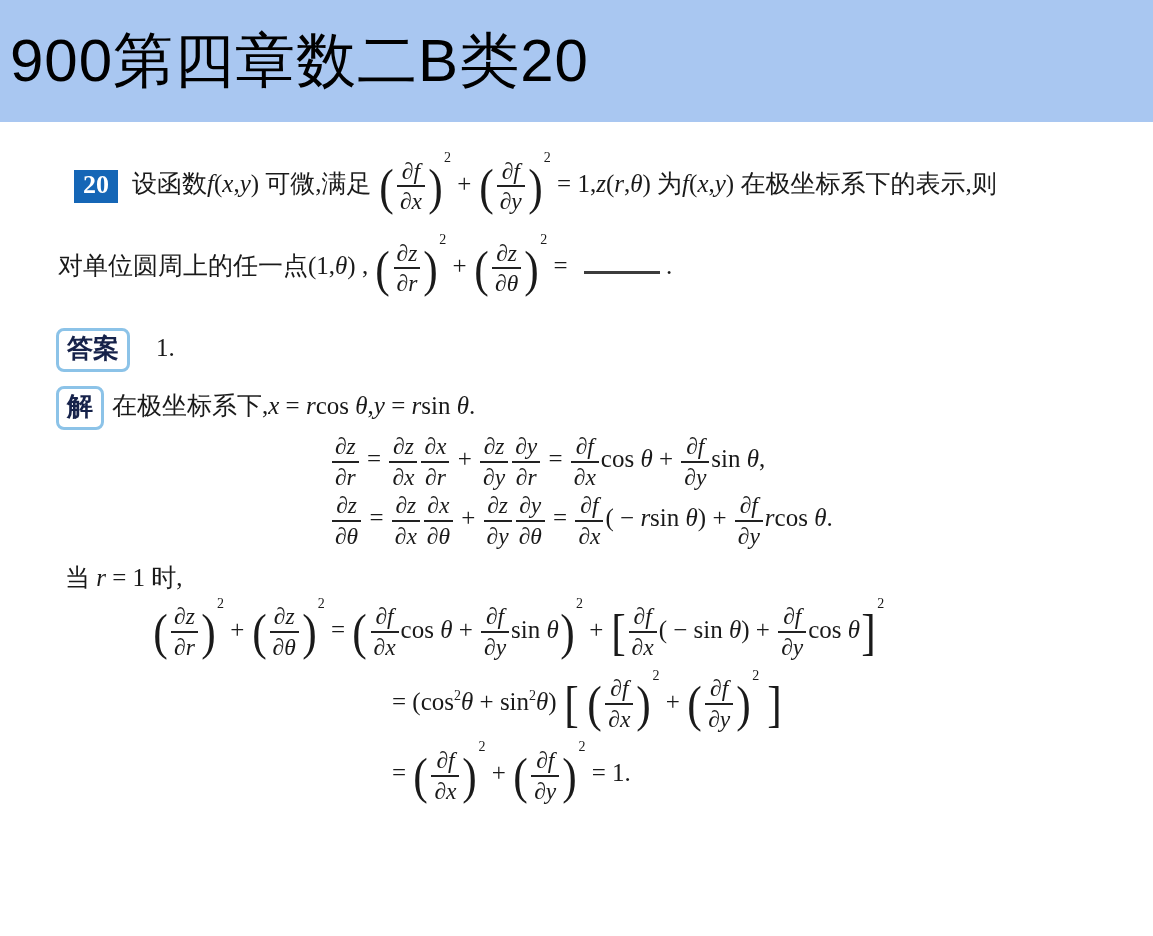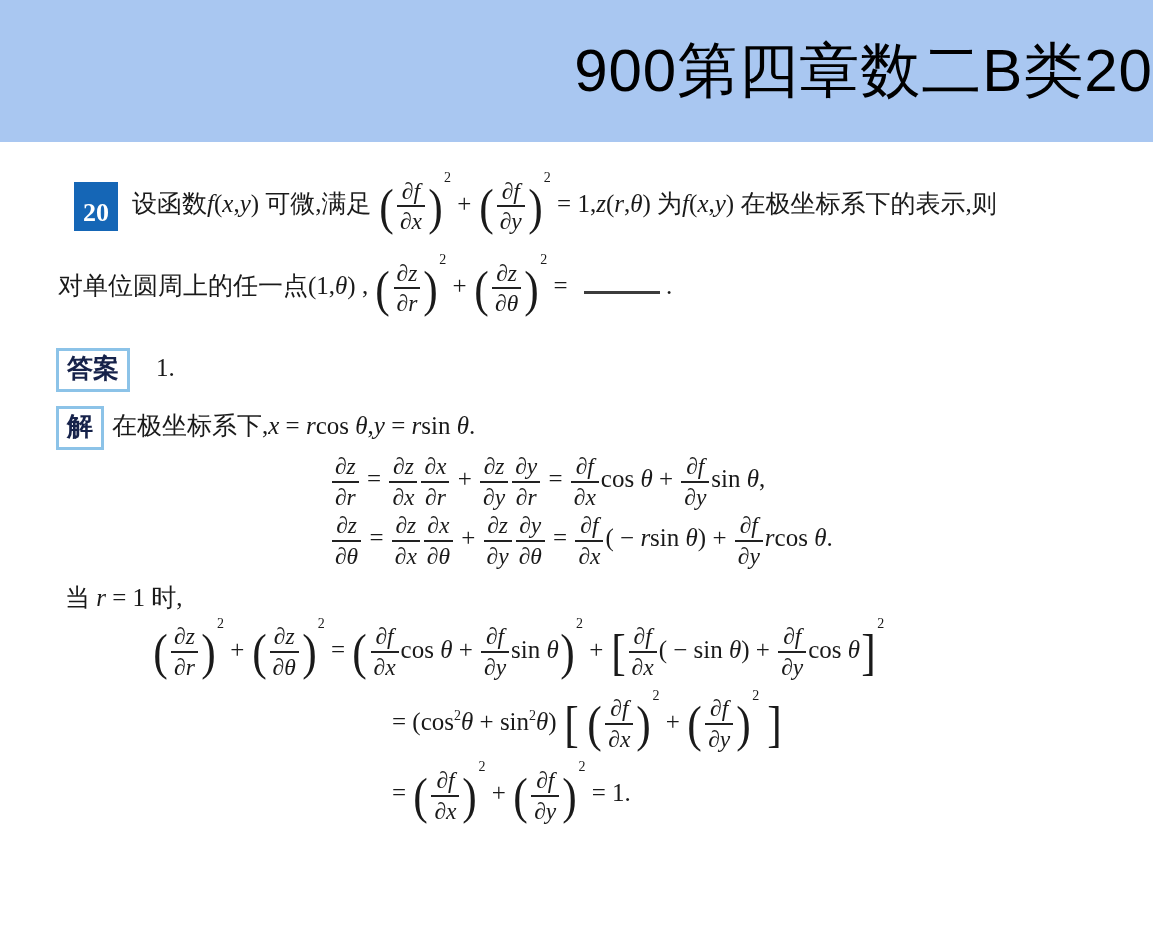--- a/index.html
+++ b/index.html
@@ -8,22 +8,22 @@
     --badge-border:#8cc3e8;
     --ink:#1a1a1a;
     --badge-ink:#16224a;
   }
   html,body{margin:0;padding:0}
   body{
     width:1153px;height:936px;background:#fff;overflow:hidden;
     font-family:"Liberation Serif","DejaVu Serif",serif;color:var(--ink);
   }
   .header{
-    background:var(--header-bg);height:142px;display:flex;align-items:center;
-    padding-left:26px;box-sizing:border-box;justify-content:flex-end;
+    background:var(--header-bg);height:122px;display:flex;align-items:center;
+    padding-left:10px;box-sizing:border-box;
   }
   .title{
     font-family:"Liberation Sans","DejaVu Sans",sans-serif;
     font-size:60px;color:#000;letter-spacing:1px;white-space:nowrap;
   }
   .content{padding:14px 30px 0 56px;font-size:25px}
   .mline{white-space:nowrap}
   .mi{font-style:italic}
   .mr{font-style:normal}
   .frac{
@@ -37,24 +37,24 @@
     transform:scaleX(.85);font-weight:400;
   }
   .bsup{font-size:14px;vertical-align:30px;font-style:normal}
   .ssup{font-size:14px;vertical-align:10px;font-style:normal}
   .blank{
     display:inline-block;width:76px;height:3px;border-bottom:3px solid #3c3c3c;
     margin:0 6px 0 10px;
   }
   .num-badge{
     display:inline-block;background:var(--badge-bg);color:#fff;font-weight:bold;
-    font-size:26px;padding:16px 9px 3px;margin-right:14px;vertical-align:middle;
+    font-size:26px;padding:0 9px 3px;margin-right:14px;vertical-align:middle;
   }
   .label-badge{
-    display:inline-block;border:3px solid var(--badge-border);border-radius:0;
+    display:inline-block;border:3px solid var(--badge-border);border-radius:8px;
     color:var(--badge-ink);font-weight:bold;font-size:26px;padding:0 8px 3px;
     background:#fff;vertical-align:middle;
     font-family:"Liberation Sans","DejaVu Sans",sans-serif;
   }
   .p1{margin:14px 0 0 18px}
   .p2{margin:18px 0 0 2px}
   .ans-row{margin-top:32px}
   .ans-val{margin-left:26px;font-size:25px}
   .sol-row{margin-top:14px}
   .sol-intro{margin-left:8px}

